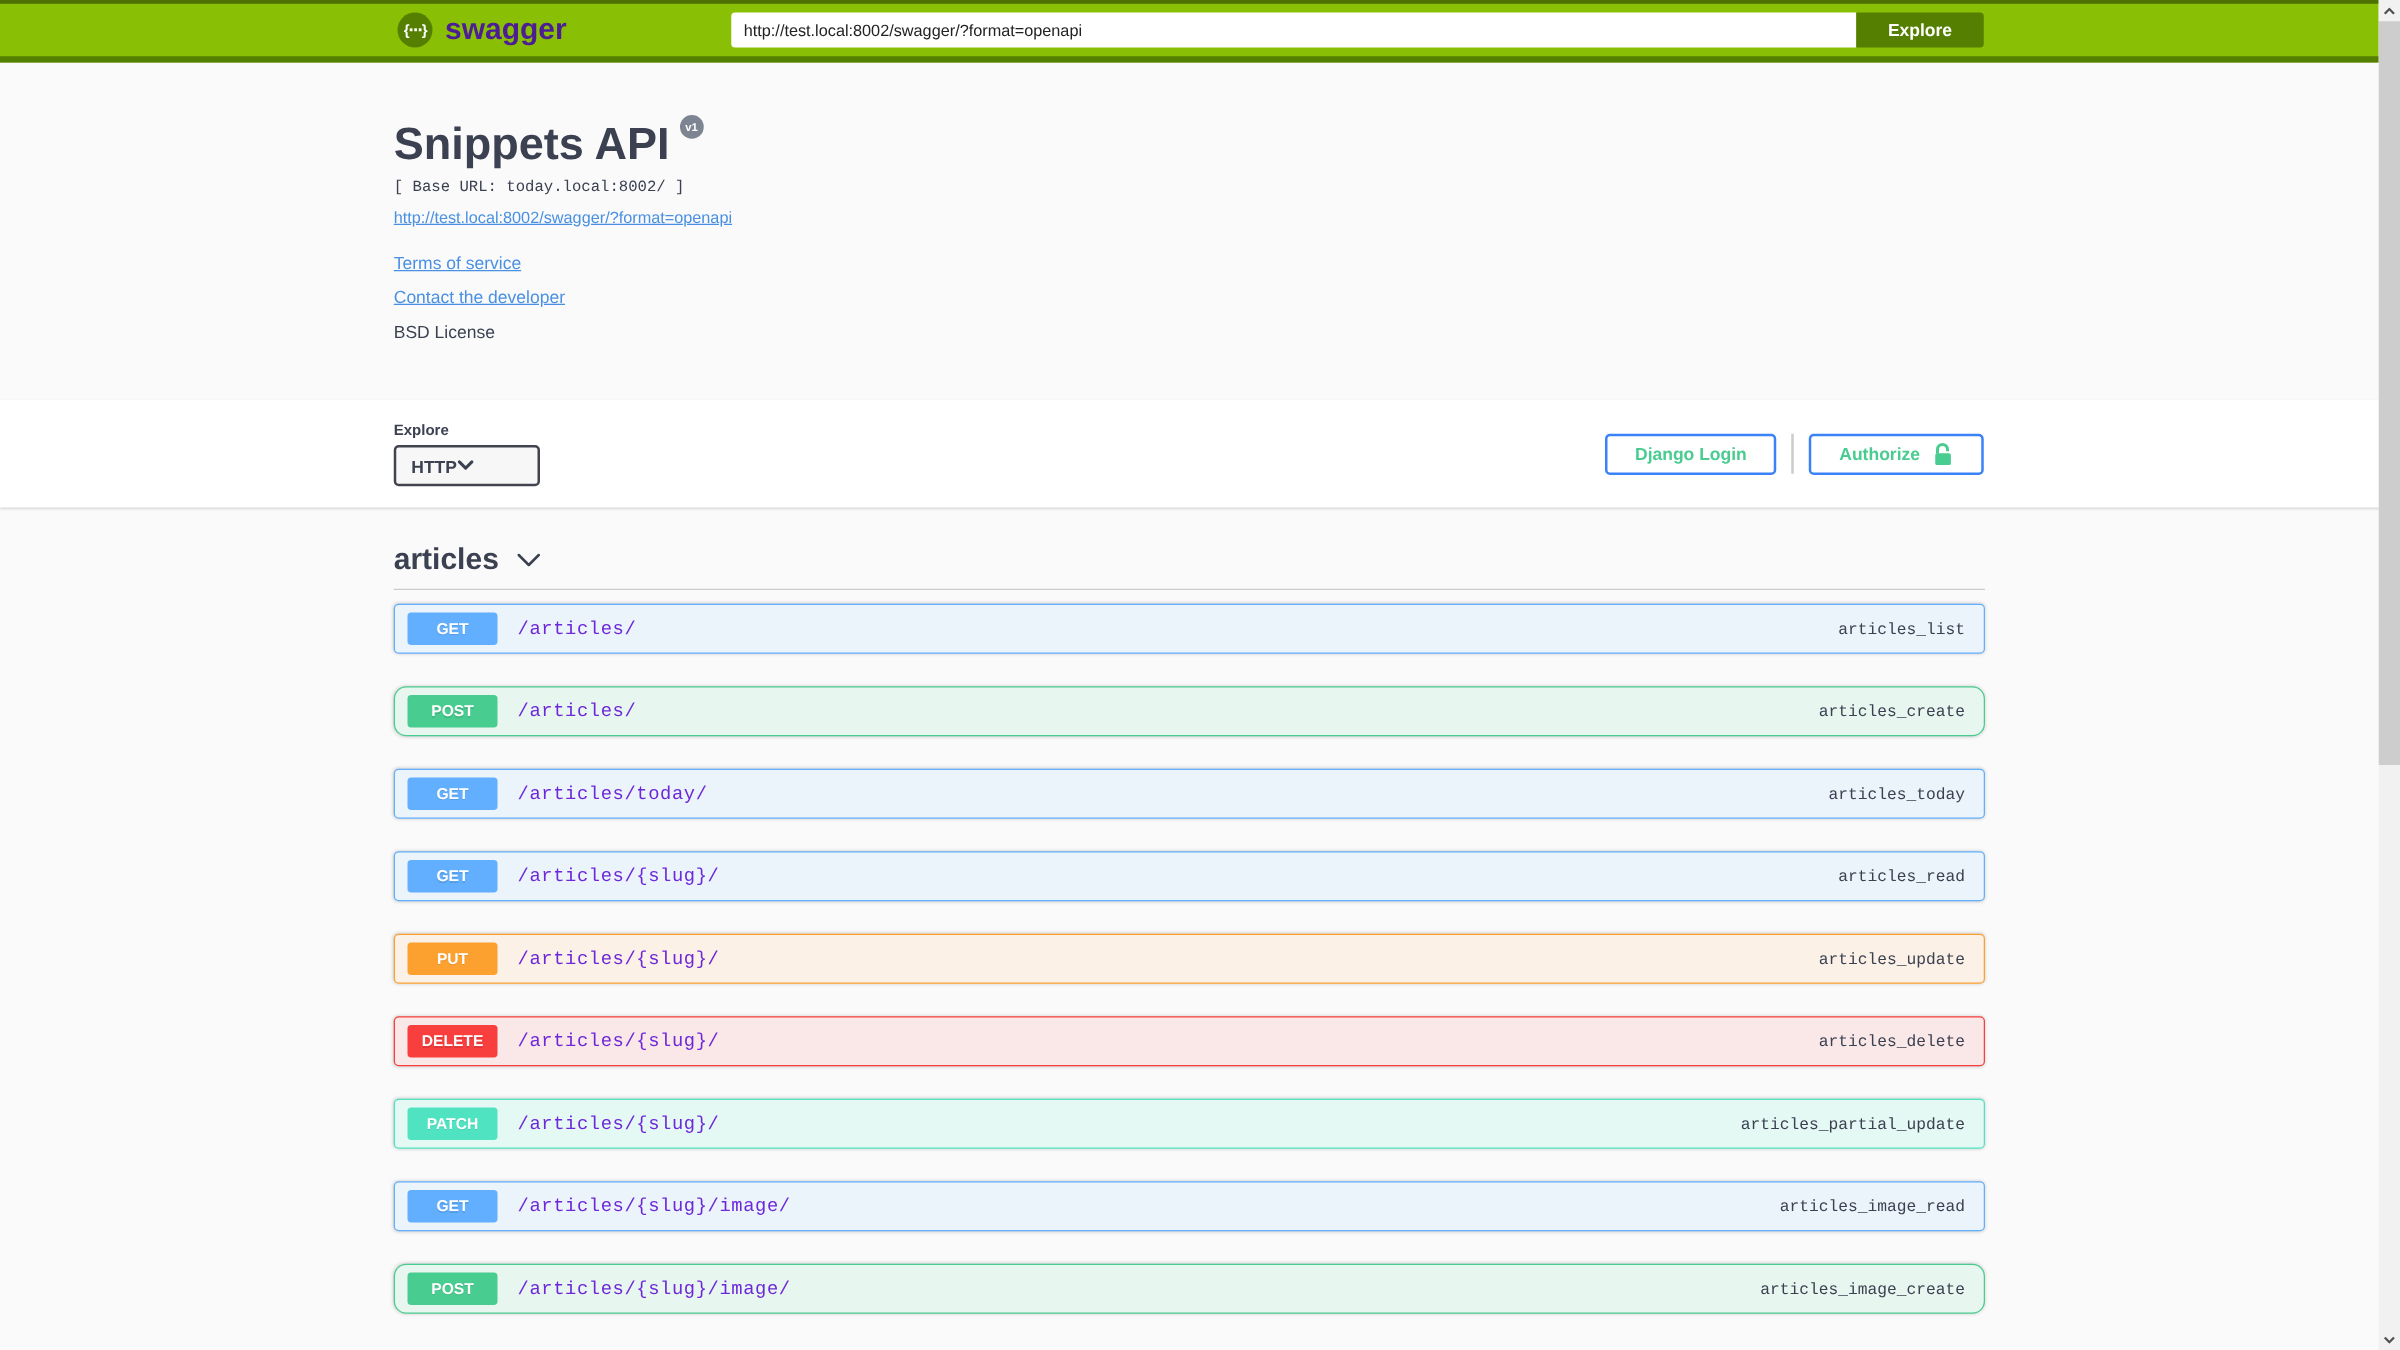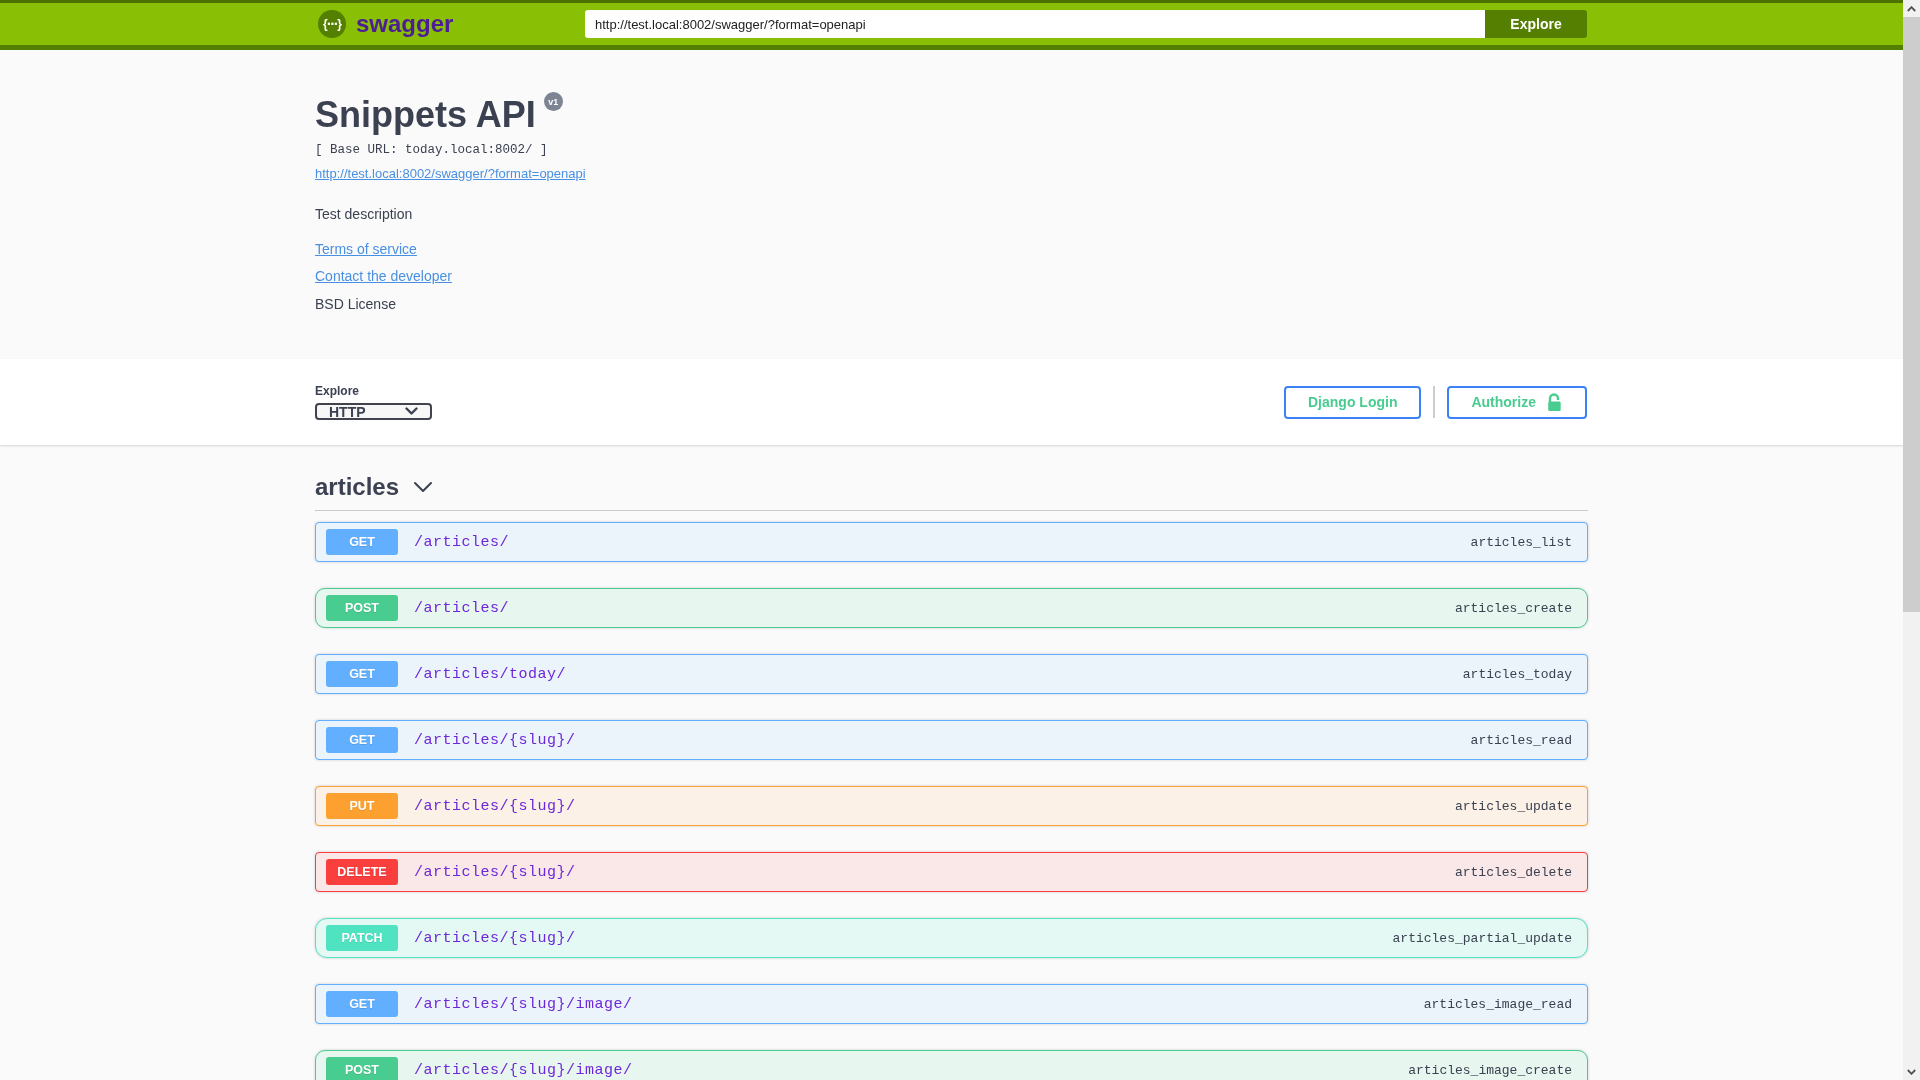--- a/index.html
+++ b/index.html
@@ -68,25 +68,25 @@
   .scheme-container {
     margin-top:47px; background:#fff;
     box-shadow:0 1px 2px 0 rgba(0,0,0,.15);
     height:86px;
     display:flex; align-items:center;
   }
   .scheme-inner { margin:0 333px 0 315px; width:1272px; display:flex; align-items:center; justify-content:space-between; }
   .schemes-block { display:flex; flex-direction:column; }
   .schemes-label { font-size:12px; font-weight:bold; color:#3b4151; margin-bottom:5px; }
   .schemes-select {
-    width:117px; height:17px;
+    width:117px; height:33px;
     border:2px solid #41444e; border-radius:4px;
     background:#f7f7f7; color:#3b4151;
     font-size:14px; font-weight:bold;
-    display:flex; align-items:center; justify-content:space-between;
+    display:flex; align-items:center; justify-content:flex-start;
     padding:0 12px; cursor:pointer;
   }
   .auth-wrapper { display:flex; align-items:center; }
   .auth-divider { width:2px; height:32px; background:#cccccc; margin:0 12px; }
   .btn-outline-green {
     border:2px solid #3b82f6; border-radius:4px;
     background:transparent; color:#49cc90;
     font-size:14px; font-weight:bold;
     height:33px; padding:0 22px;
     display:flex; align-items:center; gap:10px;
@@ -122,21 +122,21 @@
   .op-path { font-size:15px; margin-left:16px; color:#6d28d9; letter-spacing:.5px; }
   .op-id { font-size:13px; margin-left:auto; margin-right:15px; color:#3b4151; }
   .m-GET    { background:#ebf3fb; border-color:#61affe; }
   .m-GET    .op-badge { background:#61affe; }
   .m-POST   { background:#e8f6f0; border-color:#49cc90;border-radius:10px; }
   .m-POST   .op-badge { background:#49cc90; }
   .m-PUT    { background:#fbf1e6; border-color:#fca130; }
   .m-PUT    .op-badge { background:#fca130; }
   .m-DELETE { background:#fae7e7; border-color:#f93e3e; }
   .m-DELETE .op-badge { background:#f93e3e; }
-  .m-PATCH  { background:#e4f8f4; border-color:#50e3c2;border-radius:12px; }
+  .m-PATCH  { background:#e4f8f4; border-color:#50e3c2; }
   .m-PATCH  .op-badge { background:#50e3c2; }
 
   
   .scrollbar {
     position:absolute; top:0; right:0;
     width:17px; height:1080px; background:#f1f1f1;
     z-index:50;
   }
   .scroll-btn {
     position:absolute; left:0; width:17px; height:17px;
@@ -166,21 +166,20 @@
   </div>
 </header>
 
 <section class="info">
   <h1 class="api-title">
     <span>Snippets API</span>
     <span class="version-badge">v1</span>
   </h1>
   <div class="base-url mono">[ Base URL: today.local:8002/ ]</div>
   <a class="spec-link">http://test.local:8002/swagger/?format=openapi</a>
-  <p class="description">Test description</p>
   <a class="info-link">Terms of service</a>
   <a class="info-link">Contact the developer</a>
   <div class="license">BSD License</div>
 </section>
 
 <section class="scheme-container">
   <div class="scheme-inner">
     <div class="schemes-block">
       <label class="schemes-label">Explore</label>
       <div class="schemes-select">

